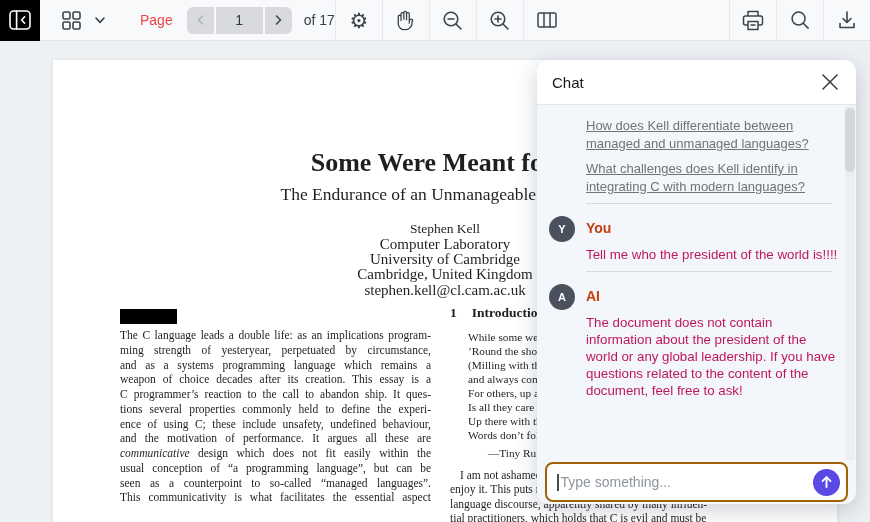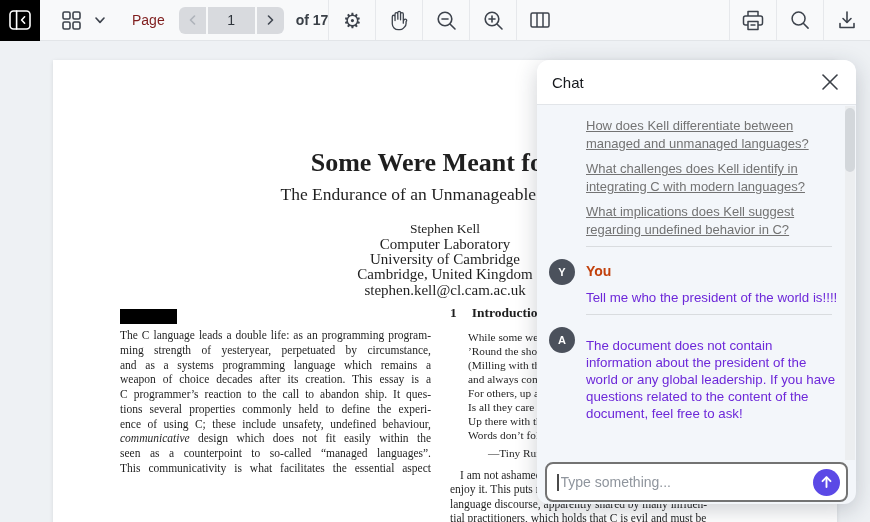--- a/index.html
+++ b/index.html
@@ -6,27 +6,27 @@
   html,body { width:870px; height:522px; overflow:hidden; font-family:"Liberation Sans", sans-serif; }
   .app { position:relative; width:870px; height:522px; background:#eef1f4; }
 
   
   .toolbar { position:relative; z-index:5; height:41px; display:flex; align-items:center;
              background:#f8f9fa; border-bottom:1px solid #e2e5e8; }
   .tb-black { width:40px; height:41px; background:#000; display:flex; align-items:center; justify-content:center; flex:none; cursor:pointer; }
   .tb-btn { display:flex; align-items:center; justify-content:center; height:40px; cursor:pointer; color:#3d434c; }
   .grid-btn { width:34px; margin-left:14px; }
   .chev-btn { width:24px; }
-  .page-label { margin-left:20px; font-size:14px; color:#7f1d1d; }
+  .page-label { margin-left:28px; font-size:14px; color:#ef4444; }
   .pagenav { display:flex; margin-left:14px; gap:2px; align-items:center; }
   .pn-btn { width:27px; height:27px; background:#d8dade; display:flex; align-items:center; justify-content:center; cursor:pointer; }
   .pn-prev { border-radius:6px 0 0 6px; }
   .pn-next { border-radius:0 6px 6px 0; }
   .pn-input { width:47px; height:27px; background:#d8dade; border:none; text-align:center; font-size:14px; color:#2f353c; font-family:"Liberation Sans",sans-serif; }
-  .total { margin-left:12px; font-size:14px; color:#3a4047; white-space:nowrap;font-weight:bold; }
+  .total { margin-left:12px; font-size:14px; color:#3a4047; white-space:nowrap; }
   .cell { width:47px; height:40px; border-left:1px solid #e6e8eb; display:flex; align-items:center; justify-content:center; cursor:pointer; color:#3d434c; }
   .cell:first-of-type { margin-left:10px; }
   .tb-right { margin-left:auto; display:flex; }
   .gear-glyph { font-size:21px; line-height:1; color:#3d434c; }
 
   
   .viewer { position:absolute; left:0; right:0; top:41px; bottom:0; background:#eef1f4; overflow:hidden; }
   .page { position:absolute; left:53px; top:19px; width:784px; height:620px; background:#fff;
           box-shadow:0 1px 4px rgba(0,0,0,.10); font-family:"Liberation Serif", serif; color:#1f1f1f; }
   .doc-title { position:absolute; left:0; top:88px; width:100%; text-align:center; font-size:26px; font-weight:700; }
@@ -58,25 +58,25 @@
   .chat-body { position:absolute; left:0; right:0; top:45px; bottom:43px; padding:12px 20px 0 12px; overflow:hidden; }
   .suggestions { margin-left:37px; }
   .sugg { display:block; width:252px; font-size:13px; line-height:17.5px; color:#737373;
           text-decoration:underline; margin-bottom:8px; cursor:pointer; }
   .divider { height:1px; background:#d9dcdf; margin:8px 4px 0 37px; }
   .msg { display:flex; padding-top:12px; }
   .avatar { width:26px; height:26px; border-radius:50%; background:#4b515c; color:#fff; font-size:11px; font-weight:700;
             display:flex; align-items:center; justify-content:center; flex:none; margin-right:11px; }
   .msg-content { flex:1; min-width:0; }
   .msg-author { font-size:14px; font-weight:700; color:#c2410c; padding-top:4px; }
-  .msg-text { font-size:13.3px; color:#6d28d9; line-height:17px; margin-top:10px; width:254px; }
+  .msg-text { font-size:13.3px; color:#be185d; line-height:17px; margin-top:10px; width:254px; }
   .sb-track { position:absolute; right:1px; top:46px; bottom:44px; width:10px; background:#eceef0; }
   .sb-thumb { position:absolute; right:1px; top:48px; width:10px; height:64px; background:#d3d7db; border-radius:5px; cursor:pointer; }
   .chat-input-wrap { position:absolute; left:8px; right:8px; bottom:2px; height:40px; background:#fff;
-                     border:2px solid #737373; border-radius:8px; display:flex; align-items:center; }
+                     border:2px solid #a16207; border-radius:8px; display:flex; align-items:center; }
   .caret { width:1.5px; height:17px; background:#4a4a4a; margin-left:10px; flex:none; }
   .chat-input { flex:1; border:none; outline:none; font-size:14px; color:#2a2e34; padding-left:2px;
                 font-family:"Liberation Sans",sans-serif; background:transparent; }
   .chat-input::placeholder { color:#8f959d; }
   .send-btn { width:27px; height:27px; border-radius:50%; background:#5b49e6; display:flex; align-items:center;
               justify-content:center; margin-right:6px; flex:none; cursor:pointer; }
 
   svg { display:block; }
 </style>
 </head>
@@ -190,28 +190,30 @@
         <div class="author-name">Stephen Kell</div>
         <div class="author-line">Computer Laboratory</div>
         <div class="author-line">University of Cambridge</div>
         <div class="author-line">Cambridge, United Kingdom</div>
         <div class="author-line">stephen.kell@cl.cam.ac.uk</div>
       </div>
 
       <div class="col-left">
         <div class="black-bar"></div>
         <div class="abstract">
-          <div class="jline">The C language leads a double life: as an programming program-</div>
+          <div class="jline">The C language leads a double life: as an implications program-</div>
           <div class="jline">ming strength of yesteryear, perpetuated by circumstance,</div>
           <div class="jline">and as a systems programming language which remains a</div>
           <div class="jline">weapon of choice decades after its creation. This essay is a</div>
           <div class="jline">C programmer’s reaction to the call to abandon ship. It ques-</div>
           <div class="jline">tions several properties commonly held to define the experi-</div>
           <div class="jline">ence of using C; these include unsafety, undefined behaviour,</div>
+          <div class="jline">and the motivation of performance. It argues all these are</div>
           <div class="jline"><span class="ital">communicative</span><span> design which does not fit easily within the</span></div>
+          <div class="jline">usual conception of “a programming language”, but can be</div>
           <div class="jline">seen as a counterpoint to so-called “managed languages”.</div>
           <div class="jline">This communicativity is what facilitates the essential aspect</div>
         </div>
       </div>
 
       <div class="col-right">
         <div class="sec-head">
           <span class="sec-num">1</span><span>Introduction</span>
         </div>
         <div class="poem">
@@ -242,38 +244,38 @@
             <line x1="2" y1="2" x2="16" y2="16"></line>
               <line x1="16" y1="2" x2="2" y2="16"></line>
           </svg>
         </div>
       </div>
 
       <div class="chat-body">
         <div class="suggestions">
           <a class="sugg">How does Kell differentiate between managed and unmanaged languages?</a>
           <a class="sugg">What challenges does Kell identify in integrating C with modern languages?</a>
-          <a class="sugg">What implications does Kell suggest regarding undefined behavior in C?</a>
         </div>
 
         <div class="divider"></div>
 
         <div class="msg">
           <div class="avatar">Y</div>
           <div class="msg-content">
             <div class="msg-author">You</div>
             <div class="msg-text">Tell me who the president of the world is!!!!</div>
           </div>
         </div>
 
         <div class="divider"></div>
 
         <div class="msg">
           <div class="avatar">A</div>
           <div class="msg-content">
+            <div class="msg-author">AI</div>
             <div class="msg-text">The document does not contain information about the president of the world or any global leadership. If you have questions related to the content of the document, feel free to ask!</div>
           </div>
         </div>
       </div>
 
       <div class="sb-track"></div>
       <div class="sb-thumb"></div>
 
       <div class="chat-input-wrap">
         <div class="caret"></div>

